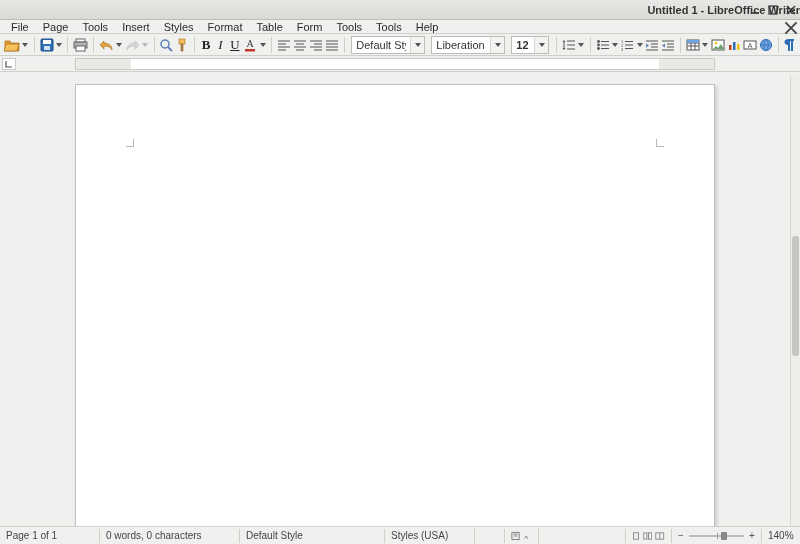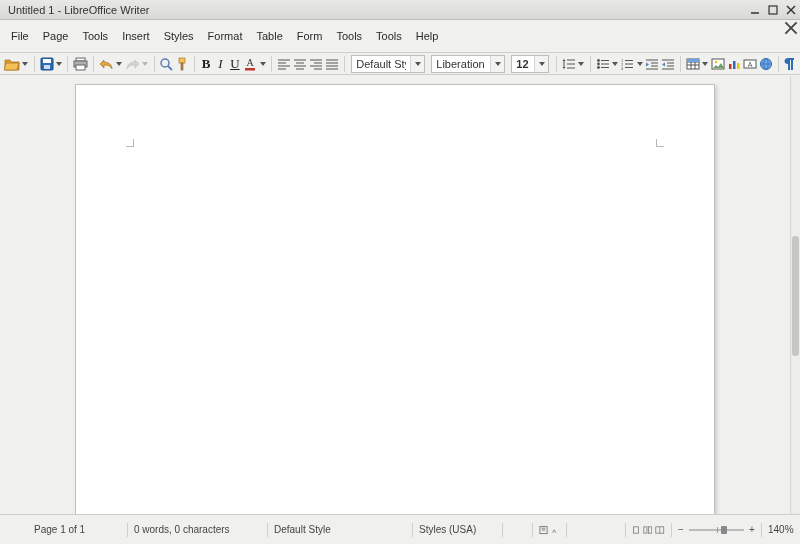--- a/index.html
+++ b/index.html
@@ -14,34 +14,34 @@
   }
   
   .titlebar {
     height: 20px;
     background: linear-gradient(#e8e8e6,#d9d9d6);
     border-bottom: 1px solid #bcbcb9;
     display: flex; align-items: center;
     position: relative;
   }
   .titlebar .title {
-    position: absolute; left: 8px; right: 0; text-align: left;
-    font-weight: normal; color: #333;
+    position: absolute; left: 18px; right: 0; text-align: right;
+    font-weight: bold; color: #333;
     pointer-events: none;
   }
   .titlebar .winbtns {
     position: absolute; right: 2px; top: 0; height: 20px;
     display: flex; align-items: center; gap: 4px;
   }
   .winbtn { width: 14px; height: 14px; display:flex; align-items:center; justify-content:center; color:#333; }
   .winbtn svg { width: 10px; height: 10px; }
 
   
   .menubar {
-    height: 33px;
+    height: 14px;
     display: flex; align-items: center;
     padding: 0 4px;
     border-bottom: 1px solid #cfcfcc;
     position: relative;
   }
   .menubar .menuitem {
     padding: 1px 7px; cursor: default;
     color: #2a2a2a;
   }
   .menubar .closebar {
@@ -133,25 +133,25 @@
     position:absolute; right:0; top:76px; bottom:14px; width:10px;
     background:#edede9; border-left:1px solid #d5d5d2;
   }
   .vscroll .thumb {
     position:absolute; left:1px; right:1px; top:160px; height:120px;
     background:#c6c6c2; border-radius:3px;
   }
 
   
   .statusbar {
-    position:absolute; left:0; right:0; bottom:0; height:30px;
+    position:absolute; left:0; right:0; bottom:0; height:18px;
     border-top:1px solid #cfcfcc;
     background:#f0f0ee;
     display:flex; align-items:center;
-    font-size:10px; color:#444;padding-left:28px;
+    font-size:10px; color:#444;
   }
   .statusbar .cell {
     border-right:1px solid #cfcfcc;
     height:14px; display:flex; align-items:center;
     padding: 0 6px;
     white-space:nowrap;
   }
   .statusbar .flexspace { flex:1; border-right:1px solid #cfcfcc; height:14px;}
   .zoomslider {
     width:90px; height:14px; display:flex; align-items:center; padding:0 4px;

